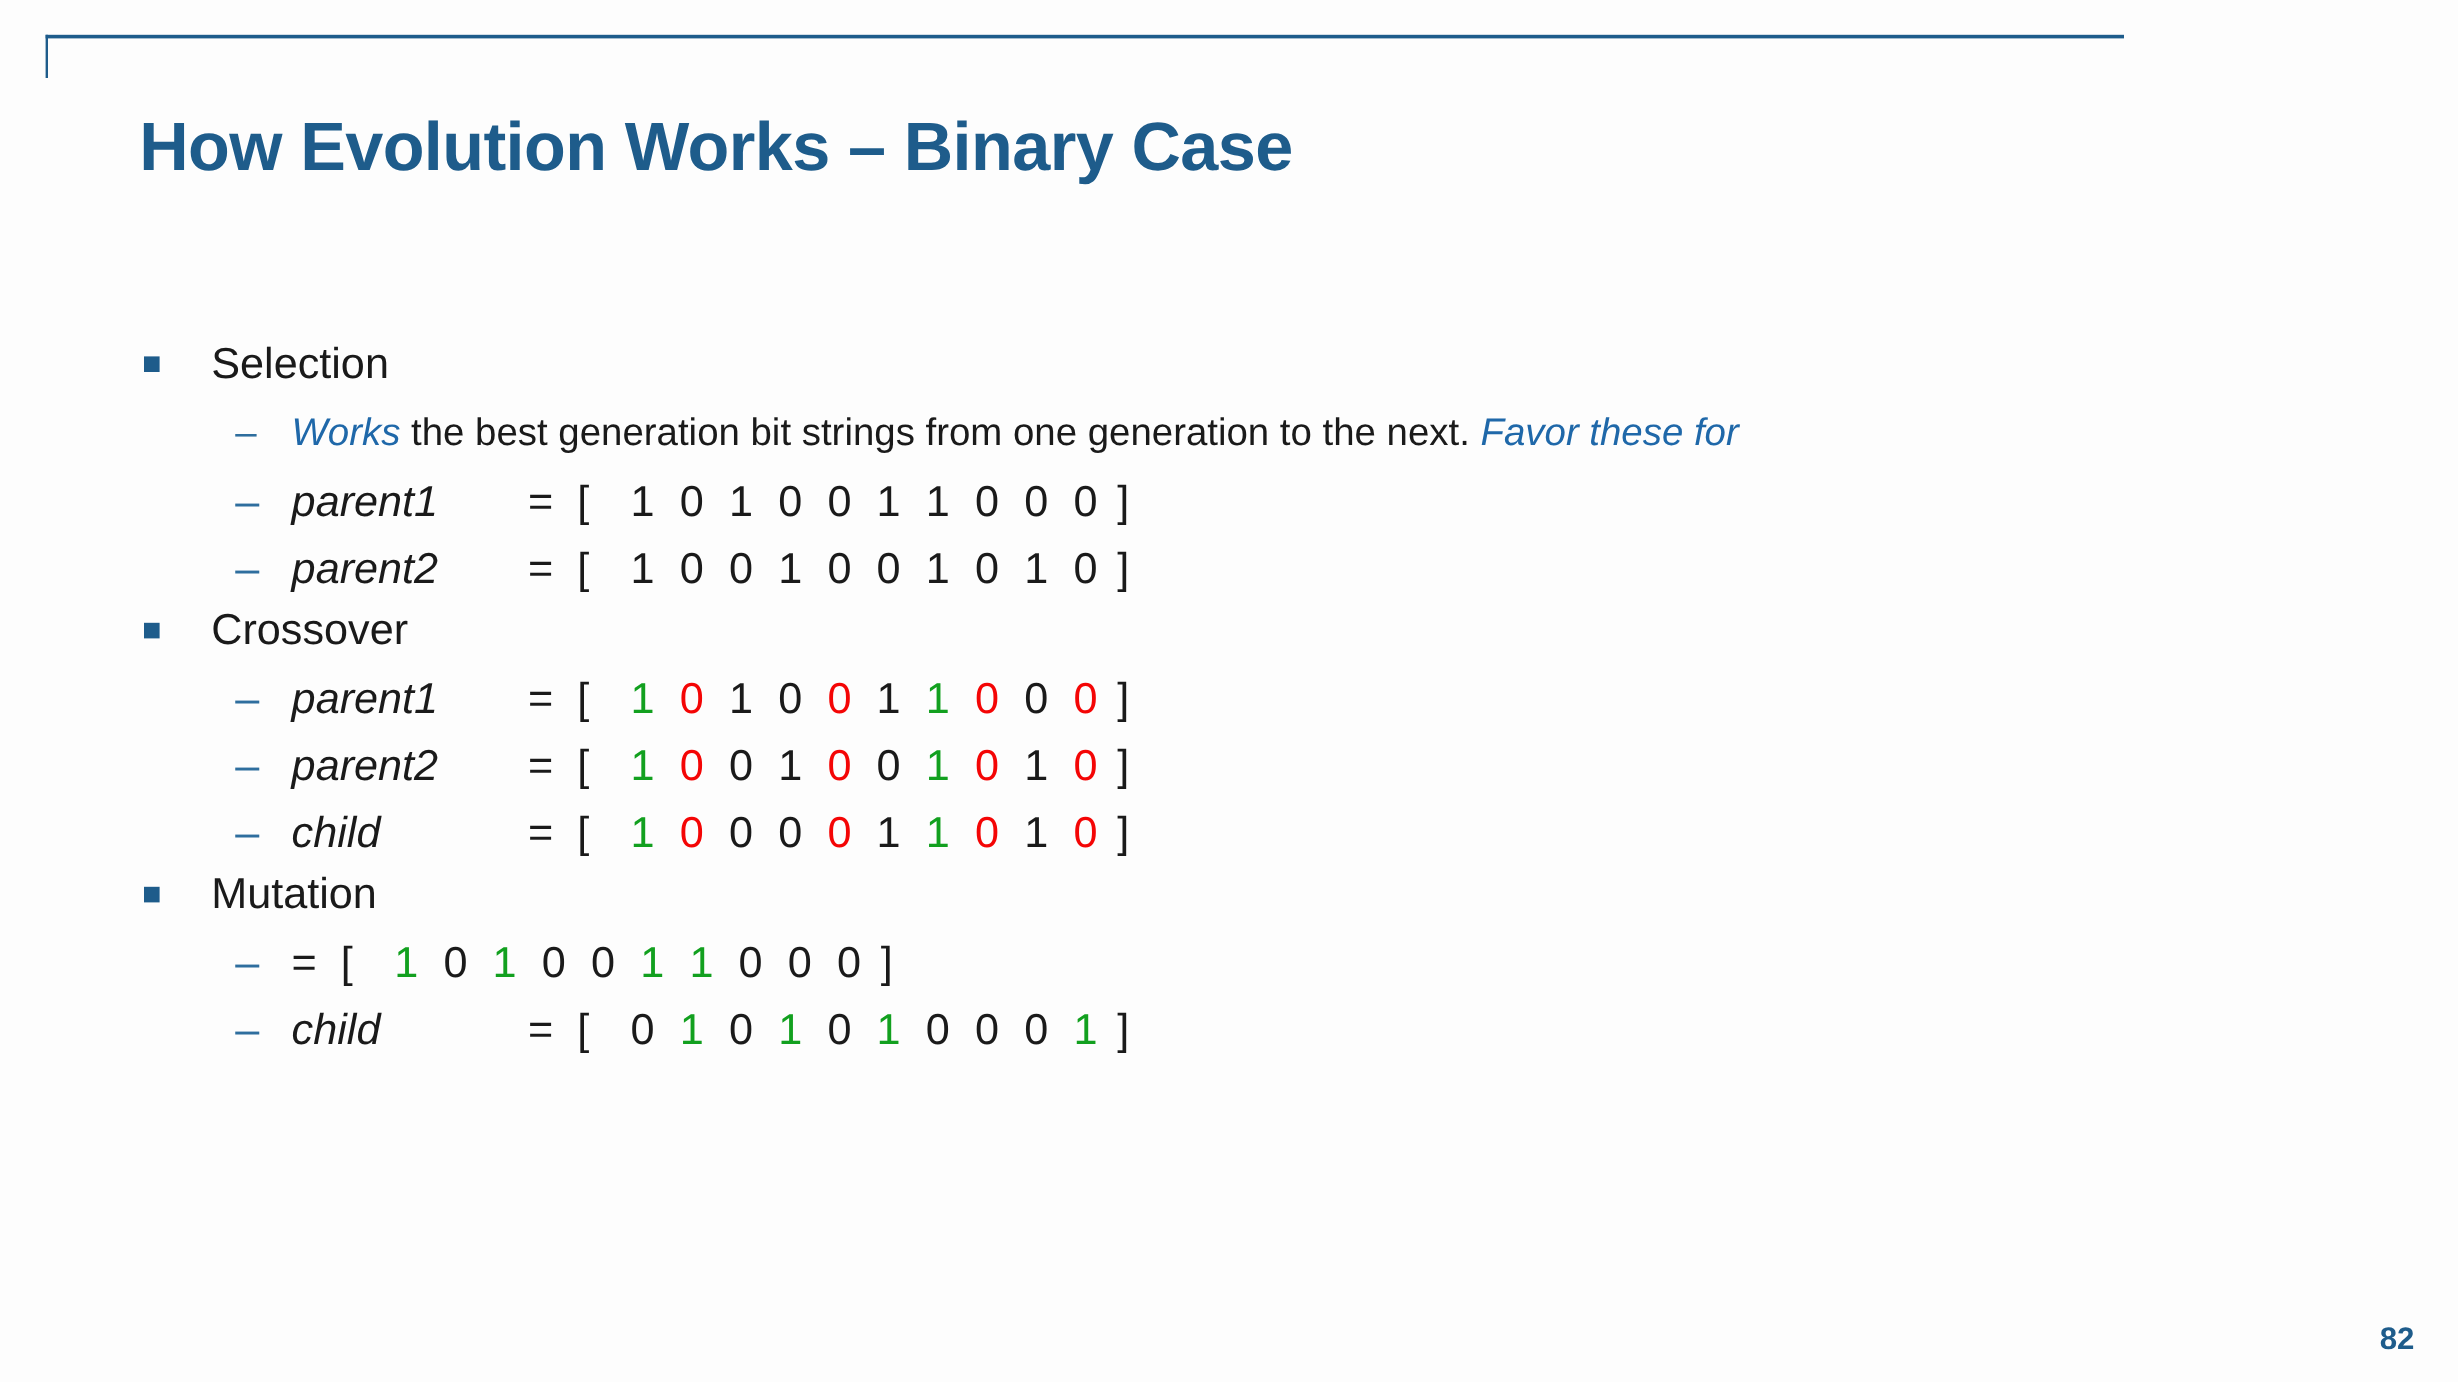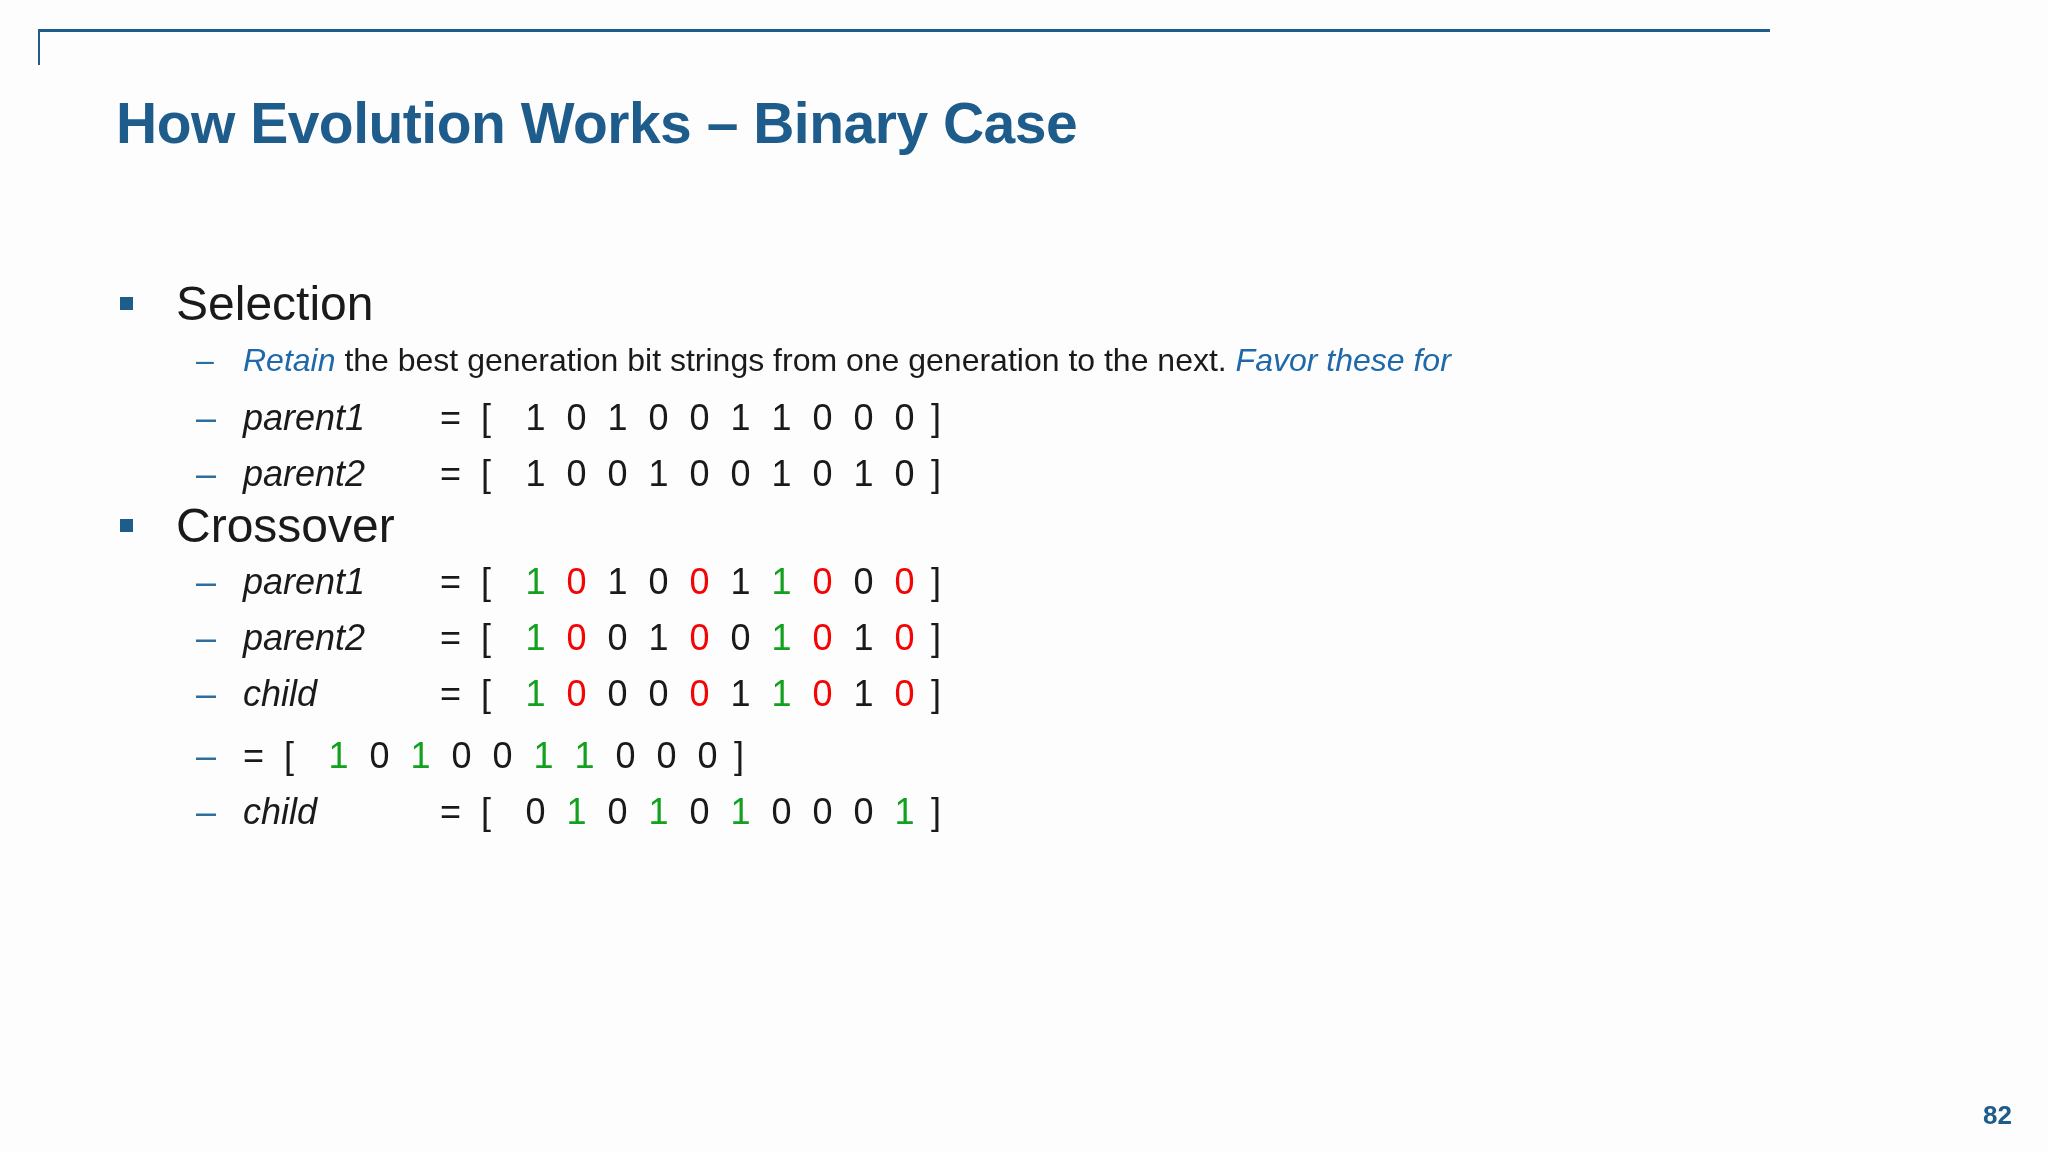--- a/index.html
+++ b/index.html
@@ -41,21 +41,21 @@
     position:absolute;
     left:90px; top:280px;
     width:1720px;
   }
   .section{}
   .section--spaced{}
   .heading{
     display:flex;
     align-items:center;
     height:46px;
-    font-size:48px;
+    font-size:36px;
     color:var(--ink);
   }
   .sq{
     width:13px;height:13px;
     background:var(--accent);
     margin-left:30px;
     flex:0 0 13px;
   }
   .heading-text{margin-left:43px;}
   .desc{
@@ -107,21 +107,21 @@
 
 <div class="content">
     <div class="section">
       <div class="heading">
         <span class="sq"></span>
         <span class="heading-text">Selection</span>
       </div>
       <div class="desc">
         <span class="dash">–</span>
         <div class="desc-lines">
-          <div class="desc-line"><span class="seg-em">Retain</span><span class="seg-n"> the best generation bit strings from one generation to the next. </span><span class="seg-em">Favor these for</span></div>
+          <div class="desc-line"><span class="seg-em">Works</span><span class="seg-n"> the best generation bit strings from one generation to the next. </span><span class="seg-em">Favor these for</span></div>
         </div>
       </div>
       <div class="rows">
         <div class="bit-row">
           <span class="dash">–</span>
           <span class="row-label">parent1</span>
           <span class="eq">=</span>
           <span><span class="bracket">[</span><span class="bit bit-k">1</span><span class="bit bit-k">0</span><span class="bit bit-k">1</span><span class="bit bit-k">0</span><span class="bit bit-k">0</span><span class="bit bit-k">1</span><span class="bit bit-k">1</span><span class="bit bit-k">0</span><span class="bit bit-k">0</span><span class="bit bit-k">0</span><span class="bracket bracket--close">]</span></span>
         </div>
         <div class="bit-row">
@@ -152,20 +152,24 @@
         </div>
         <div class="bit-row">
           <span class="dash">–</span>
           <span class="row-label">child</span>
           <span class="eq">=</span>
           <span><span class="bracket">[</span><span class="bit bit-g">1</span><span class="bit bit-r">0</span><span class="bit bit-k">0</span><span class="bit bit-k">0</span><span class="bit bit-r">0</span><span class="bit bit-k">1</span><span class="bit bit-g">1</span><span class="bit bit-r">0</span><span class="bit bit-k">1</span><span class="bit bit-r">0</span><span class="bracket bracket--close">]</span></span>
         </div>
       </div>
     </div>
     <div class="section section--spaced">
+      <div class="heading">
+        <span class="sq"></span>
+        <span class="heading-text">Mutation</span>
+      </div>
       <div class="rows">
         <div class="bit-row">
           <span class="dash">–</span>
           <span class="eq">=</span>
           <span><span class="bracket">[</span><span class="bit bit-g">1</span><span class="bit bit-k">0</span><span class="bit bit-g">1</span><span class="bit bit-k">0</span><span class="bit bit-k">0</span><span class="bit bit-g">1</span><span class="bit bit-g">1</span><span class="bit bit-k">0</span><span class="bit bit-k">0</span><span class="bit bit-k">0</span><span class="bracket bracket--close">]</span></span>
         </div>
         <div class="bit-row">
           <span class="dash">–</span>
           <span class="row-label">child</span>
           <span class="eq">=</span>

